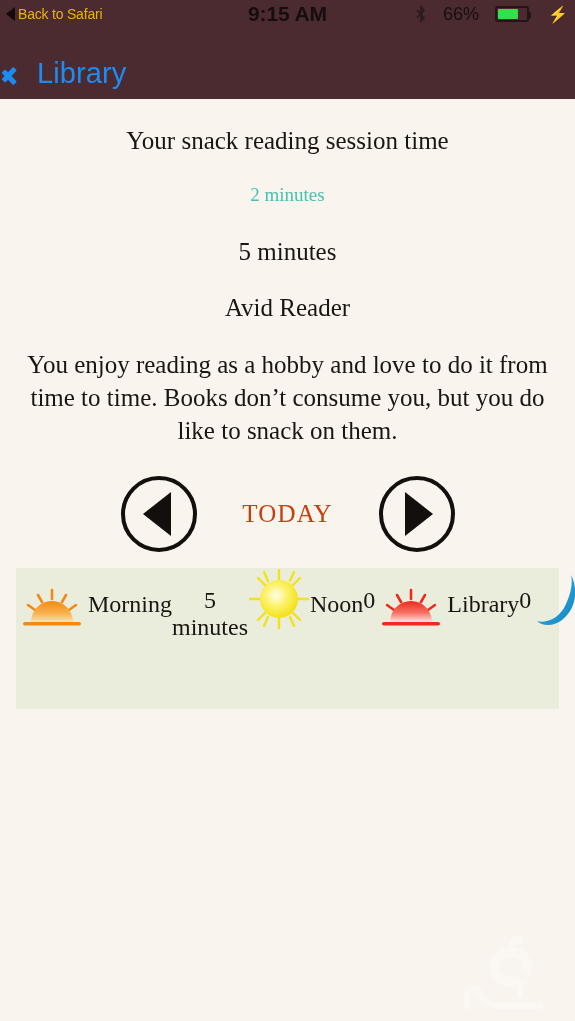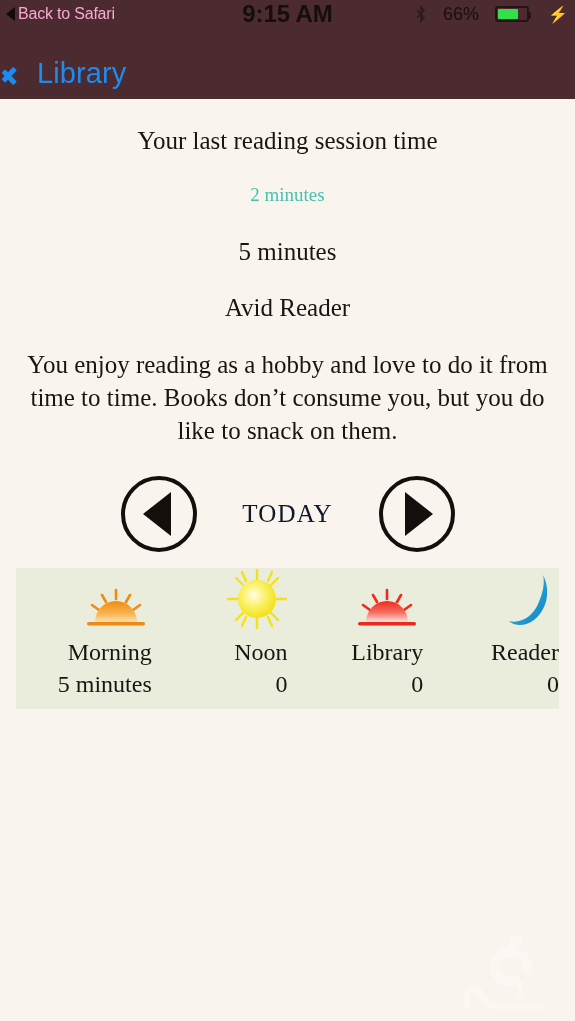--- a/index.html
+++ b/index.html
@@ -21,38 +21,38 @@
     background: #4b2b2f;
     display: flex;
     align-items: center;
     position: relative;
     font-family: "Liberation Sans", sans-serif;
   }
   .status-left {
     display: flex;
     align-items: center;
     padding-left: 6px;
-    color: #f9a8d4;
-    font-size: 16px;
+    color: #eab308;
+    font-size: 14px;
     letter-spacing: -0.2px;
   }
   .back-tri {
     width: 0;
     height: 0;
     border-top: 7px solid transparent;
     border-bottom: 7px solid transparent;
     border-right: 9px solid #140b0d;
     margin-right: 3px;
   }
   .status-center {
     position: absolute;
     left: 0; right: 0;
     text-align: center;
     color: #160d0f;
-    font-size: 24px;
+    font-size: 21px;
     font-weight: bold;
     letter-spacing: -0.1px;
   }
   .status-right {
     position: absolute;
     right: 7px;
     display: flex;
     align-items: center;
     gap: 16px;
     color: #170e10;
@@ -194,40 +194,40 @@
   .tri-right {
     width: 0; height: 0;
     border-top: 22px solid transparent;
     border-bottom: 22px solid transparent;
     border-left: 28px solid #120f0d;
     margin-left: 4px;
   }
   .day-label {
     font-size: 25px;
     letter-spacing: 1.2px;
-    color: #0f172a;
+    color: #c2410c;
     font-variant: small-caps;
     min-width: 110px;
   }
 
   
   .stats-panel {
     margin: 16px auto 0;
     width: 543px;
     height: 141px;
     background: #eaeddc;
     display: flex;
     box-sizing: border-box;
     padding-top: 14px;
   }
   .stat-col {
     flex: 1;
     display: flex;
-    flex-direction: column;
-    align-items: flex-end;
+    flex-direction: row;
+    align-items: flex-start;
   }
   .stat-icon-wrap {
     height: 48px;
     display: flex;
     align-items: flex-end;
     justify-content: center;
   }
   .stat-label {
     font-size: 24px;
     color: #191512;
@@ -273,21 +273,21 @@
 </div>
 
 <div class="nav-bar">
   <div class="nav-back">
     <span class="chevron-left"></span>
     <span class="nav-back-label">Library</span>
   </div>
 </div>
 
 <div class="content">
-  <div class="session-title">Your last reading session time</div>
+  <div class="session-title">Your snack reading session time</div>
   <div class="session-value">2 minutes</div>
   <div class="goal-value">5 minutes</div>
   <div class="rank-title">Avid Reader</div>
   <div class="rank-desc">You enjoy reading as a hobby and love to do it from time to time. Books don’t consume you, but you do like to snack on them.</div>
 
   <div class="day-nav">
     <div class="circle-btn">
       <span class="tri-left"></span>
     </div>
     <div class="day-label">TODAY</div>

